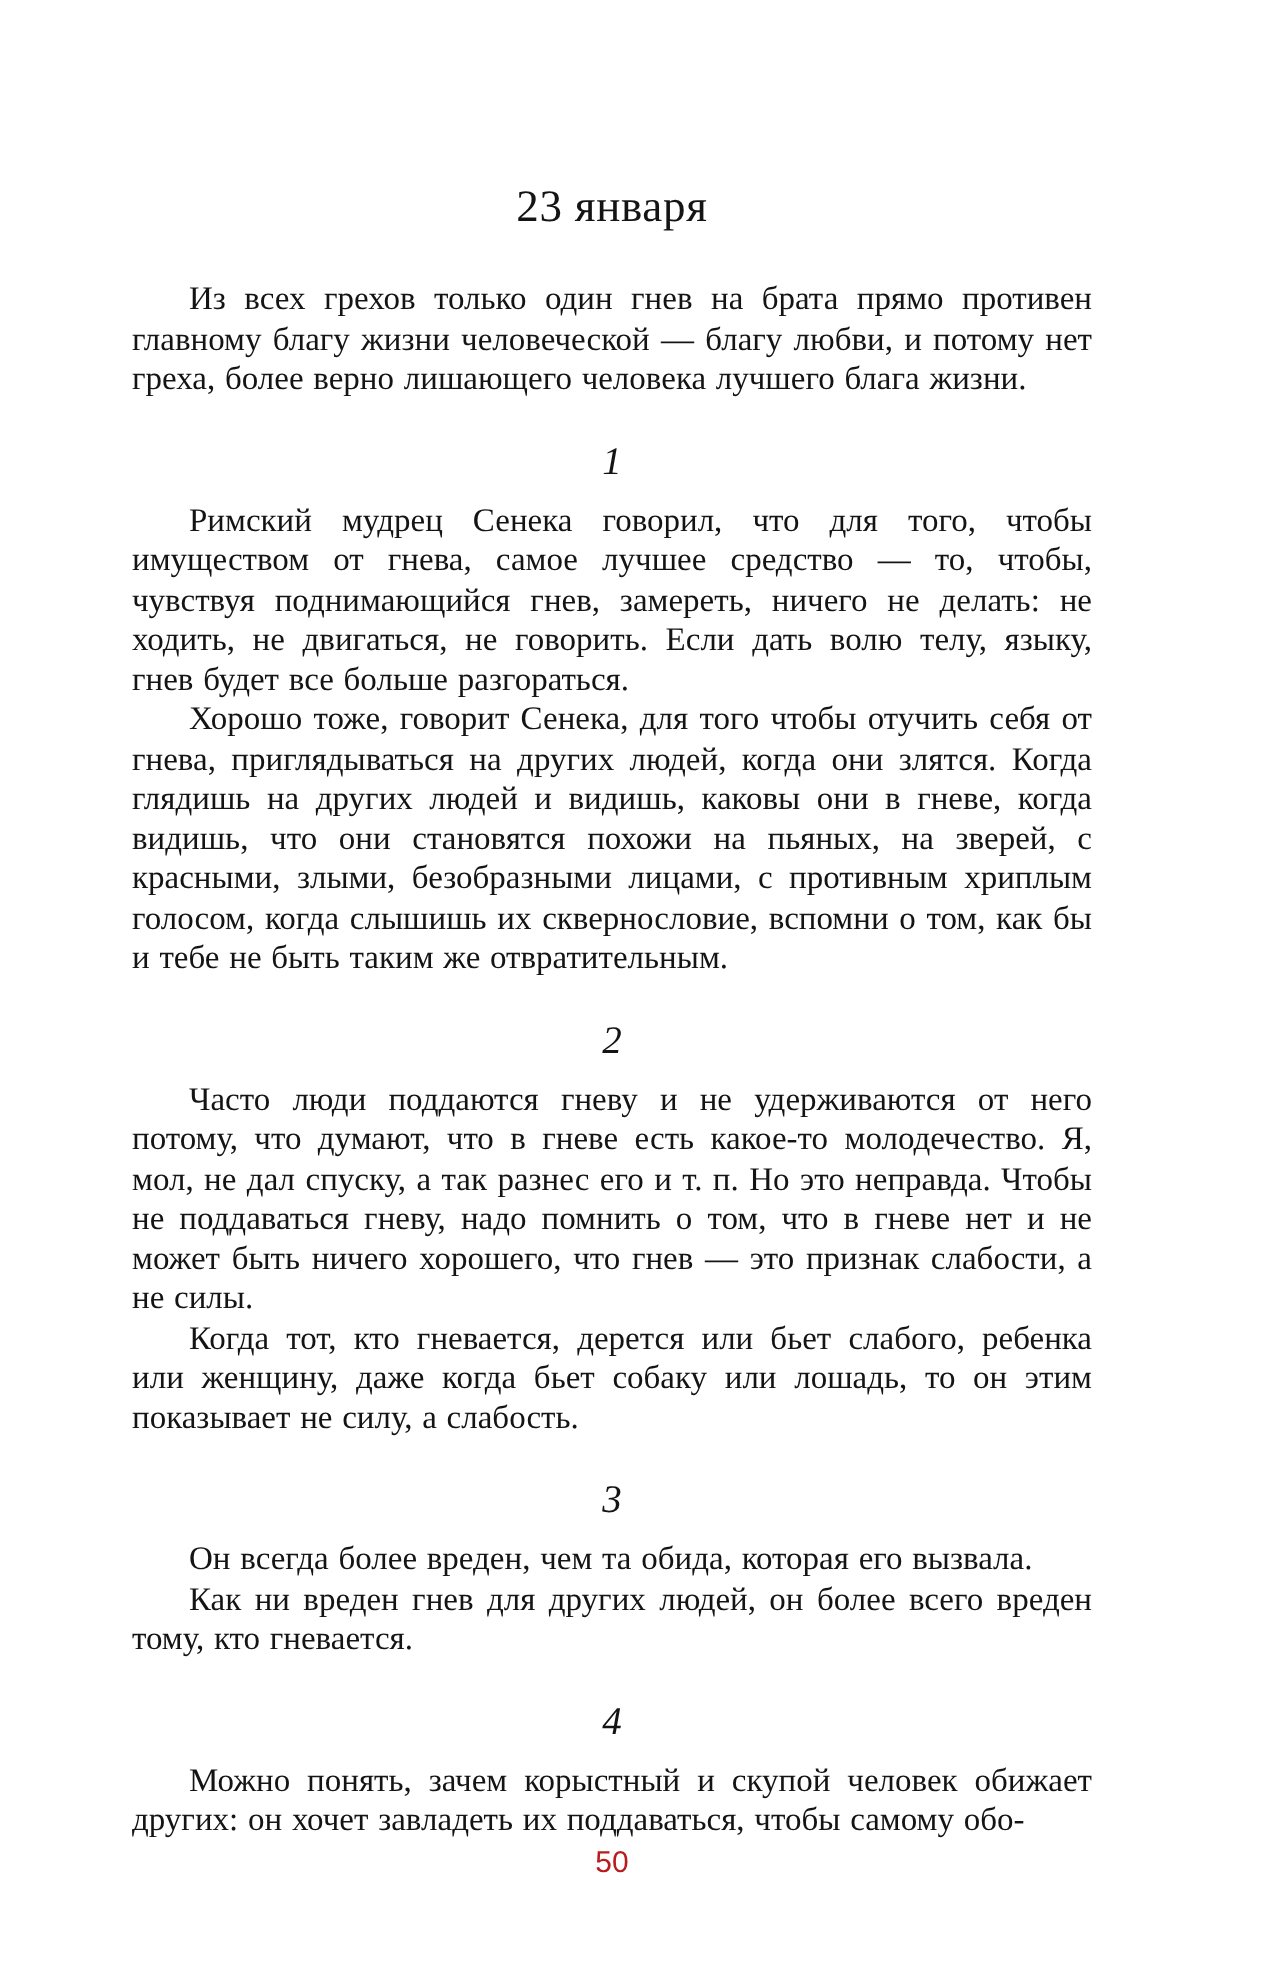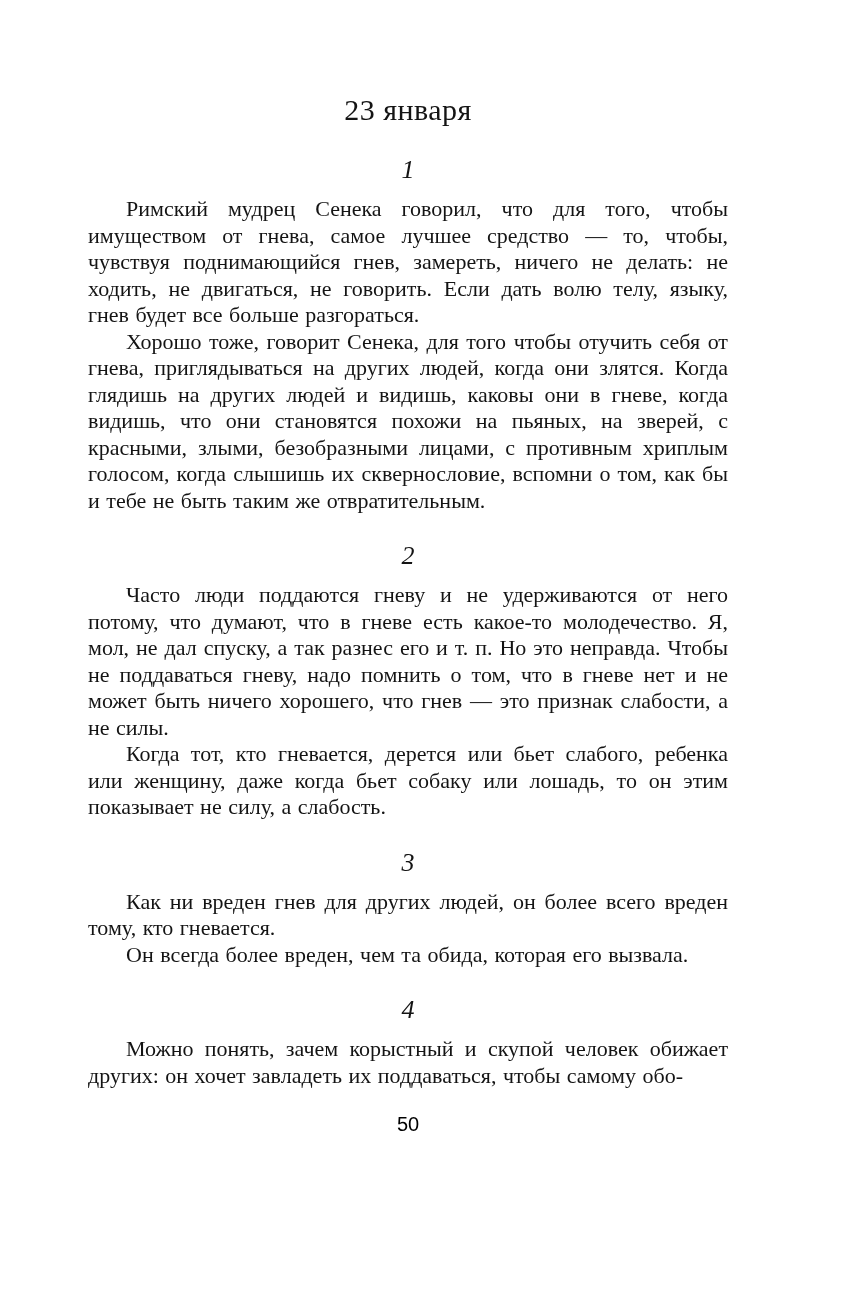--- a/index.html
+++ b/index.html
@@ -9,21 +9,21 @@
   }
   .page {
     position: relative;
     width: 800px;
     height: 1311px;
     background: #ffffff;
     color: #141414;
     font-family: "Liberation Serif", serif;
     overflow: hidden;
     box-sizing: border-box;
-    padding: 92px 72px 0 88px;
+    padding: 120px 72px 0 88px;
   }
   .title {
     margin: 0;
     font-size: 30px;
     font-weight: normal;
     line-height: 36px;
     text-align: center;
     letter-spacing: 0.5px;
   }
   .para {
@@ -38,46 +38,47 @@
     margin-top: 30px;
   }
   .section-number {
     font-size: 26px;
     font-style: italic;
     line-height: 34px;
     text-align: center;
     margin: 25px 0 9px 0;
   }
   .folio {
-    margin-top: 23px;
+    margin-top: 3px;
     font-family: "Liberation Sans", sans-serif;
     font-size: 20px;
     line-height: 24px;
     text-align: center;
-    color: #000000;
+    color: #b91c1c;
   }
 </style>
 </head>
 <body>
 
 <div class="page">
 
   <h1 class="title">23 января</h1>
 
+  <p class="para epigraph">Из всех грехов только один гнев на брата прямо противен главному благу жизни человеческой — благу любви, и потому нет греха, более верно лишающего человека лучшего блага жизни.</p>
 
   <div class="section-number">1</div>
   <p class="para">Римский мудрец Сенека говорил, что для того, чтобы имуществом от гнева, самое лучшее средство — то, чтобы, чувствуя поднимающийся гнев, замереть, ничего не делать: не ходить, не двигаться, не говорить. Если дать волю телу, языку, гнев будет все больше разгораться.</p>
   <p class="para">Хорошо тоже, говорит Сенека, для того чтобы отучить себя от гнева, приглядываться на других людей, когда они злятся. Когда глядишь на других людей и видишь, каковы они в гневе, когда видишь, что они становятся похожи на пьяных, на зверей, с красными, злыми, безобразными лицами, с противным хриплым голосом, когда слышишь их сквернословие, вспомни о том, как бы и тебе не быть таким же отвратительным.</p>
 
   <div class="section-number">2</div>
   <p class="para">Часто люди поддаются гневу и не удерживаются от него потому, что думают, что в гневе есть какое-то молодечество. Я, мол, не дал спуску, а так разнес его и т. п. Но это неправда. Чтобы не поддаваться гневу, надо помнить о том, что в гневе нет и не может быть ничего хорошего, что гнев — это признак слабости, а не силы.</p>
   <p class="para">Когда тот, кто гневается, дерется или бьет слабого, ребенка или женщину, даже когда бьет собаку или лошадь, то он этим показывает не силу, а слабость.</p>
 
   <div class="section-number">3</div>
+  <p class="para">Он всегда более вреден, чем та обида, которая его вызвала.</p>
   <p class="para">Как ни вреден гнев для других людей, он более всего вреден тому, кто гневается.</p>
-  <p class="para">Он всегда более вреден, чем та обида, которая его вызвала.</p>
 
   <div class="section-number">4</div>
   <p class="para">Можно понять, зачем корыстный и скупой человек обижает других: он хочет завладеть их поддаваться, чтобы самому обо-</p>
 
   <div class="folio">50</div>
 
 </div>
 
 </body></html>

